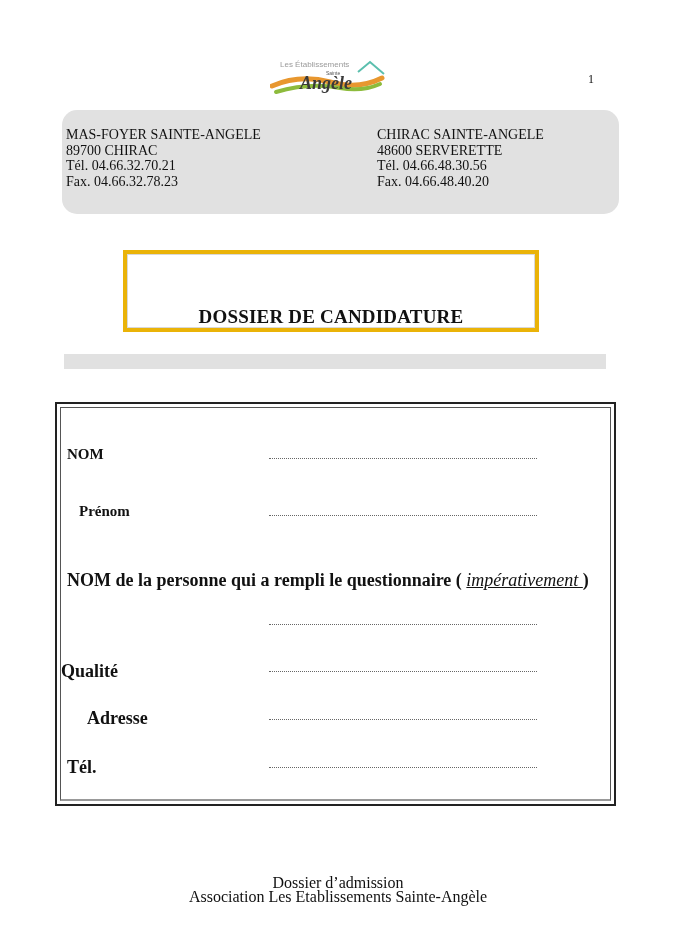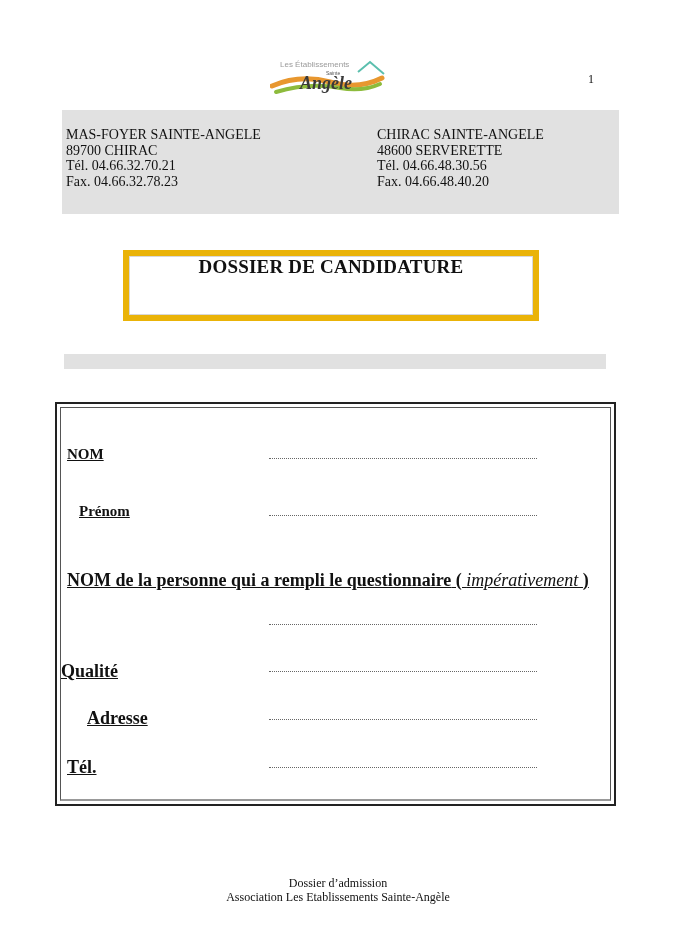--- a/index.html
+++ b/index.html
@@ -5,55 +5,55 @@
     html, body { margin: 0; padding: 0; background: #ffffff; }
     body {
       width: 676px; height: 952px; position: relative; overflow: hidden;
       font-family: "Liberation Serif", "DejaVu Serif", serif; color: #111;
     }
     .logo { position: absolute; left: 270px; top: 56px; width: 118px; height: 44px; }
     .page-number { position: absolute; left: 588px; top: 72px; font-size: 12px; }
 
     .header-band {
       position: absolute; left: 62px; top: 110px; width: 557px; height: 104px;
-      background: #e1e1e1; display: flex;
+      background: #e1e1e1; display: flex; border-radius: 15px;
     }
     .header-col { font-size: 14px; line-height: 15.5px; padding-top: 17px; }
     .header-col.left { position: absolute; left: 4px; }
     .header-col.right { position: absolute; left: 315px; }
     .header-col .line { display: block; white-space: nowrap; }
 
     .title-box {
-      position: absolute; left: 123px; top: 250px; width: 416px; height: 71px;
-      border: 6px solid #eab308; box-sizing: border-box;
-      display: flex; align-items: flex-start; justify-content: center;
+      position: absolute; left: 123px; top: 250px; width: 416px; height: 82px;
+      border: 4px solid #eab308; box-sizing: border-box;
+      display: flex; align-items: flex-end; justify-content: center;
       box-shadow: inset 0 0 0 1px #d8d8d8;
     }
     .title-box .title { font-weight: bold; font-size: 19px; letter-spacing: 0.2px; }
 
     .gray-bar { position: absolute; left: 64px; top: 354px; width: 542px; height: 15px; background: #e1e1e1; }
 
     .form-outer {
       position: absolute; left: 55px; top: 402px; width: 561px; height: 404px;
       border: 2px solid #222; box-sizing: border-box;
     }
     .form-inner {
       position: absolute; left: 3px; top: 3px; right: 3px; bottom: 3px;
       border: 1px solid #555; border-bottom: 2px solid #999;
     }
-    .field-label { position: absolute; font-weight: bold; white-space: nowrap; text-decoration: underline; }
+    .field-label { position: absolute; font-weight: bold; white-space: nowrap; }
     .dots {
       position: absolute; left: 208px; width: 268px; height: 0;
       border-bottom: 1.5px dotted #666;
     }
     .lbl-lg { font-size: 15px; }
     .lbl-sm { font-size: 18px; }
     .note-em { font-style: italic; text-decoration: underline; font-weight: normal; }
 
-    .footer { position: absolute; left: 0; width: 676px; top: 876px; text-align: center; font-size: 12px; line-height: 14px; }
+    .footer { position: absolute; left: 0; width: 676px; top: 876px; text-align: center; font-size: 16px; line-height: 14px; }
   </style>
 </head>
 <body>
 
 <div class="logo">
   <svg width="118" height="44" viewBox="0 0 118 44">
     <path d="M2 30 Q30 18 60 26 Q88 34 112 22" stroke="#e8972f" stroke-width="5" fill="none" stroke-linecap="round"></path>
     <path d="M6 36 Q40 26 70 32 Q92 36 110 28" stroke="#8dbb3c" stroke-width="4" fill="none" stroke-linecap="round"></path>
     <path d="M88 16 L100 6 L114 18" stroke="#5bbfae" stroke-width="2" fill="none"></path>
     <text x="10" y="11" font-size="8" fill="#9a9a9a" font-family="Liberation Sans, sans-serif">Les Établissements</text>

